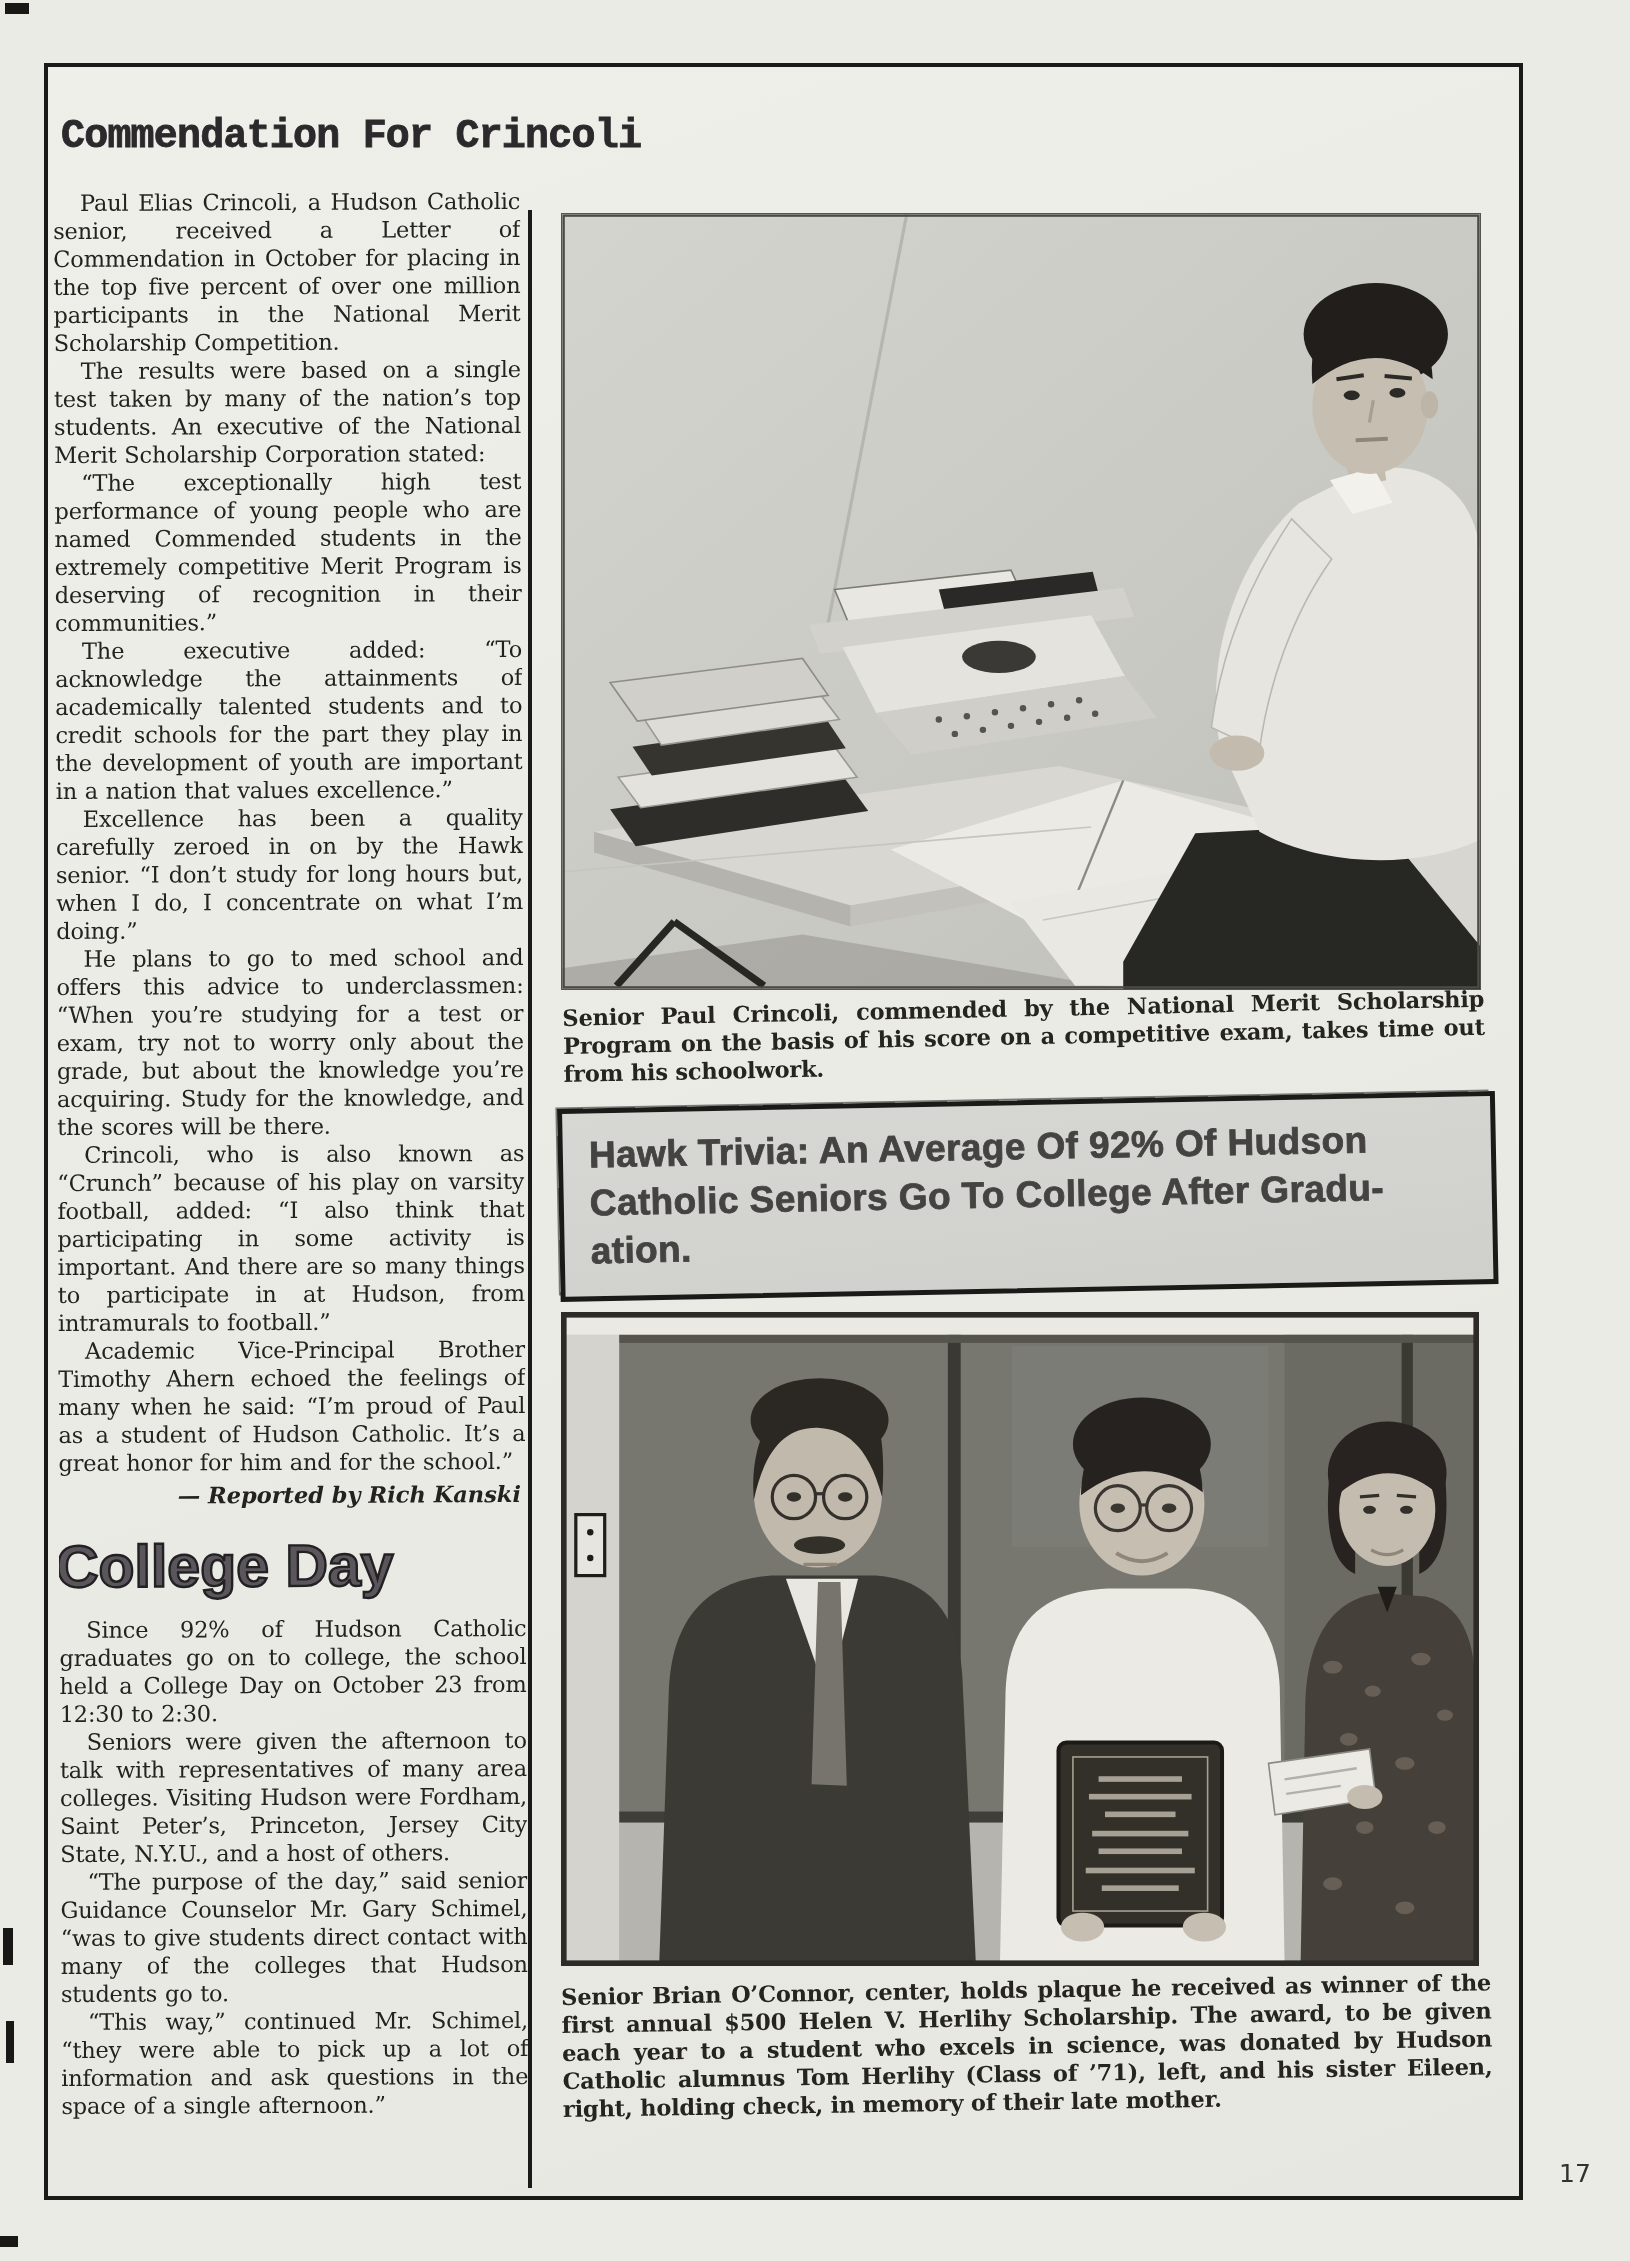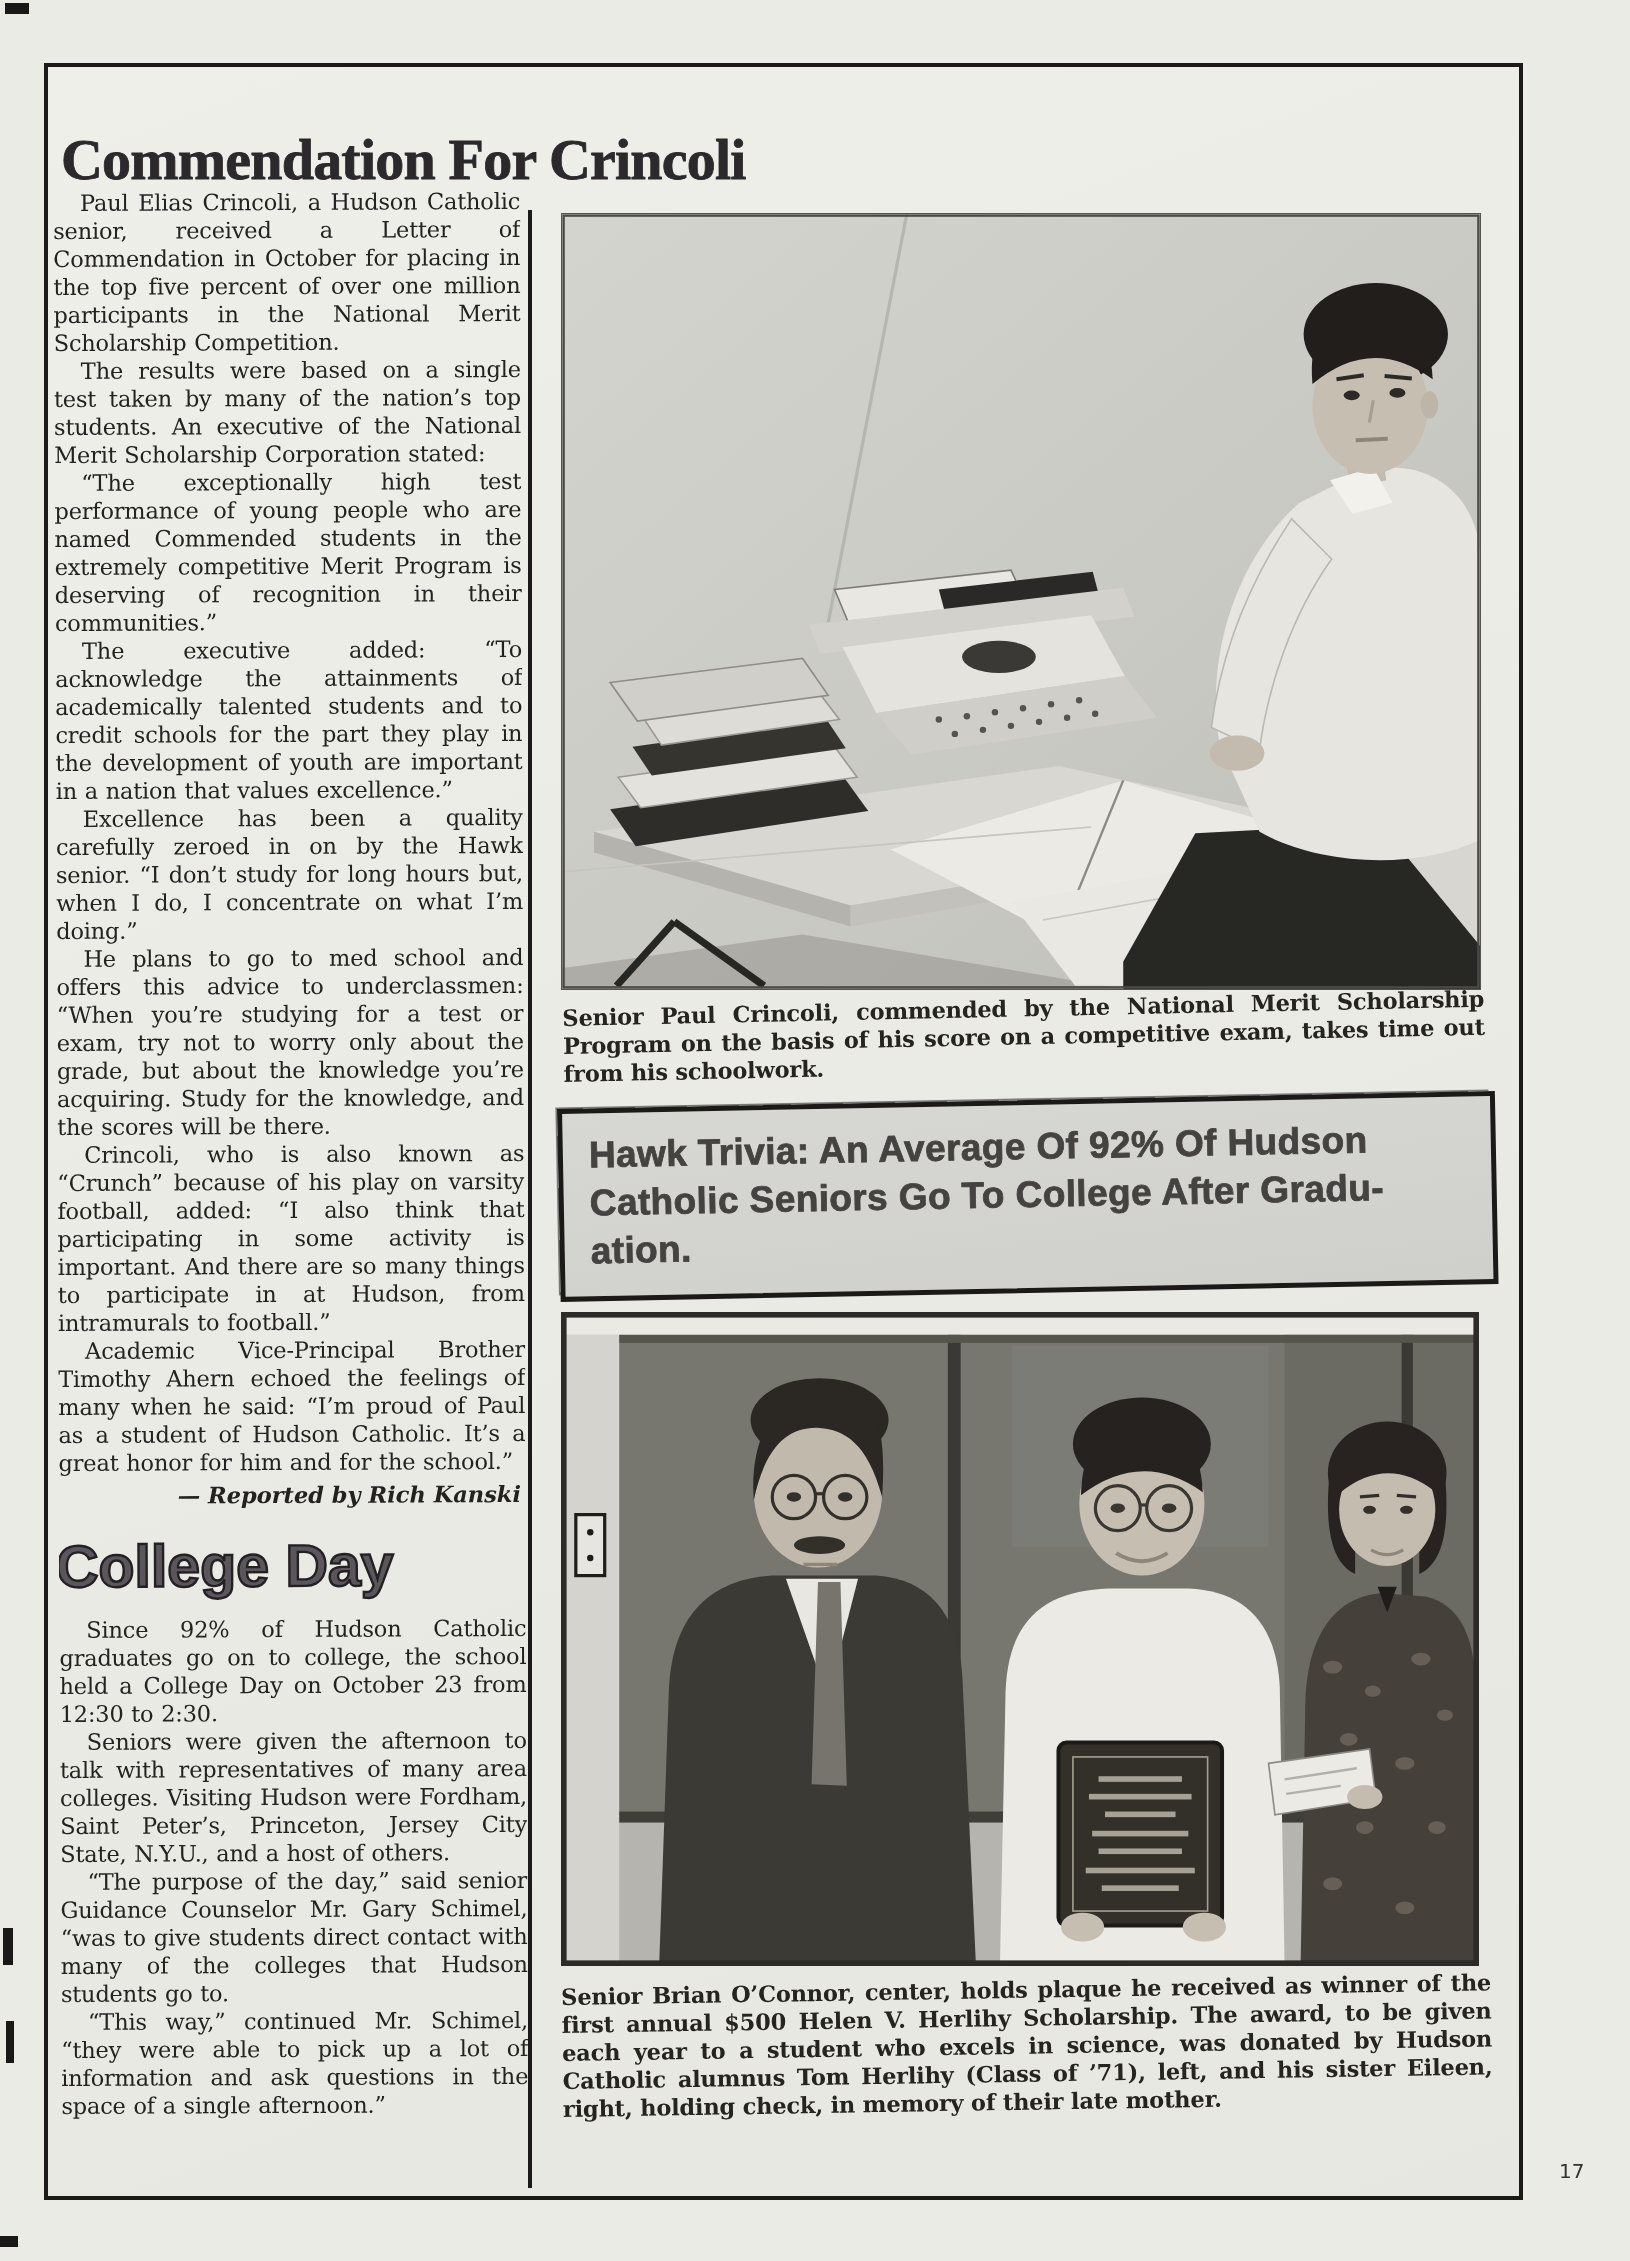--- a/index.html
+++ b/index.html
@@ -4,21 +4,21 @@
 <style>
   html,body{margin:0;padding:0;background:#e9ebe4;}
   .page{position:relative;width:1631px;height:2261px;background:#e9ebe4;overflow:hidden;
         font-family:"DejaVu Serif", serif;color:#232220;}
   .frame{position:absolute;left:44px;top:63px;width:1471px;height:2129px;
          border:4px solid #1b1a18;background:linear-gradient(160deg,#edefe8 0%,#e8eae3 60%,#e5e7e0 100%);}
   .divider{position:absolute;left:528px;top:210px;width:4px;height:1978px;background:#1b1a18;}
   .scan-mark{position:absolute;background:#19181620;background:#191816;}
 
   .headline{position:absolute;left:61px;top:87px;width:1123px;
-            font-family:Liberation Serif, serif;font-weight:700;font-size:58px;
+            font-family:Liberation Mono, monospace;font-weight:700;font-size:40px;
             letter-spacing:-0.8px;color:#2b292c;-webkit-text-stroke:0.8px #2b292c;}
   .left-col{position:absolute;left:53px;top:189px;width:467px;height:1999px;overflow:hidden;
             transform:rotate(-0.25deg);transform-origin:top left;}
   .left-col p{margin:0;font-size:22.5px;line-height:28px;text-align:justify;text-indent:27px;
               letter-spacing:-0.2px;word-spacing:0.8px;}
   .byline{margin:6.4px 4.8px 4.8px 0;font-size:22.5px;font-weight:700;font-style:italic;text-align:right;}
   .college-title{margin:24px 0 14.4px -3.2px;font-family:"Liberation Sans", sans-serif;font-weight:700;
                  font-size:59px;letter-spacing:0;color:#5b565b;-webkit-text-stroke:2.4px #232124;}
 
   .photo{position:absolute;background:#c9c9c3;}
@@ -32,21 +32,21 @@
   .caption2{left:561px;top:1983px;width:930px;transform:rotate(-0.9deg);transform-origin:left top;}
 
   .trivia{position:absolute;left:557px;top:1109px;width:876px;
           background:linear-gradient(175deg,#d7d7d3,#cfcfcb);border:5.6px solid #1b1a18;
           padding:17.6px 26px 21px 26px;transform:rotate(-1.1deg);transform-origin:left top;
           box-shadow:-4px -4px 0 -2.4px rgba(30,30,28,.55);}
   .trivia div{font-family:"Liberation Sans", sans-serif;font-weight:700;font-size:37px;line-height:48px;
               color:#454341;-webkit-text-stroke:0.8px #454341;letter-spacing:0.4px;}
 
   .pagenum{position:absolute;left:1559px;top:2159px;font-family:"DejaVu Sans", sans-serif;
-           font-size:20px;color:#33322e;}
+           font-size:25px;color:#33322e;}
 </style>
 </head>
 <body>
 
 <div class="page">
 
   <div class="frame"></div>
   <div class="divider"></div>
 
   <div class="scan-mark" style="left:4.8px;top:3.2px;width:24px;height:11.2px;"></div>

